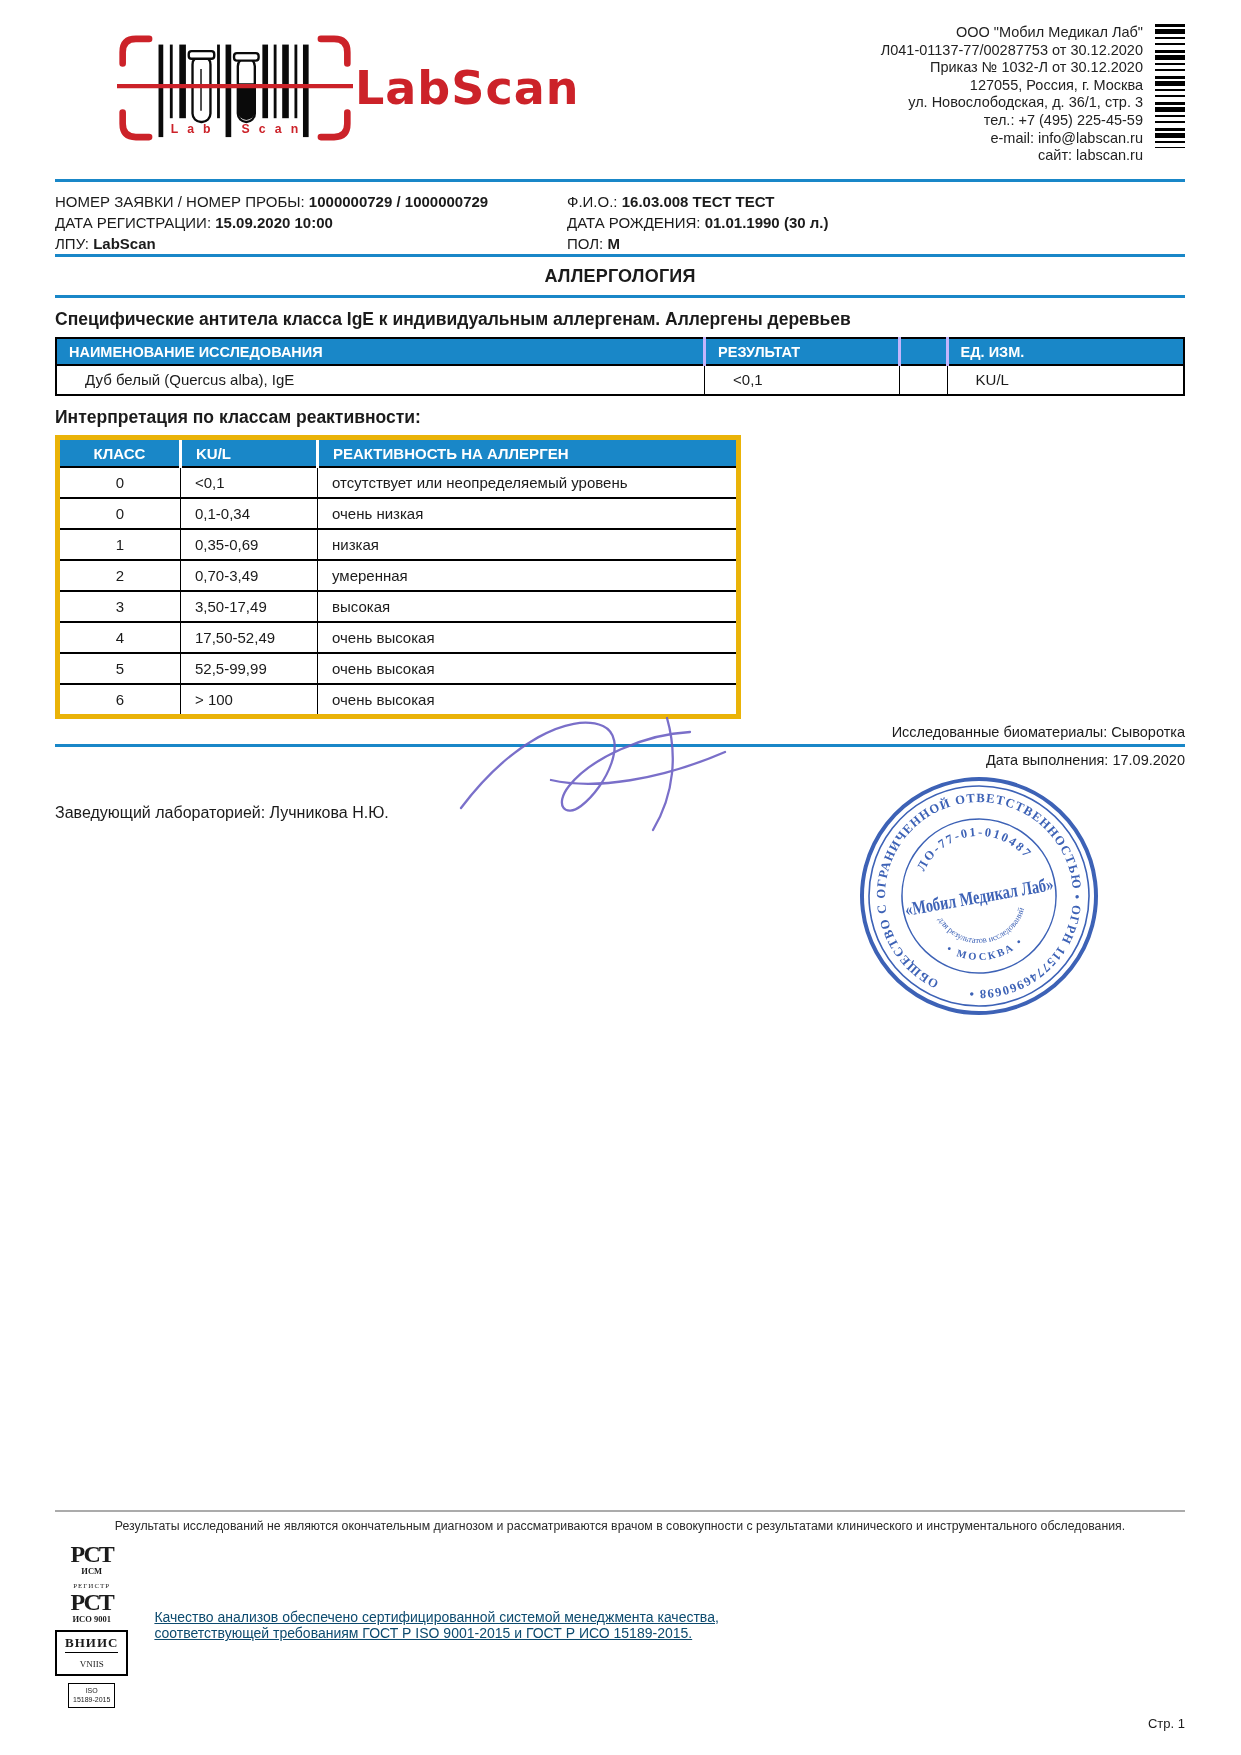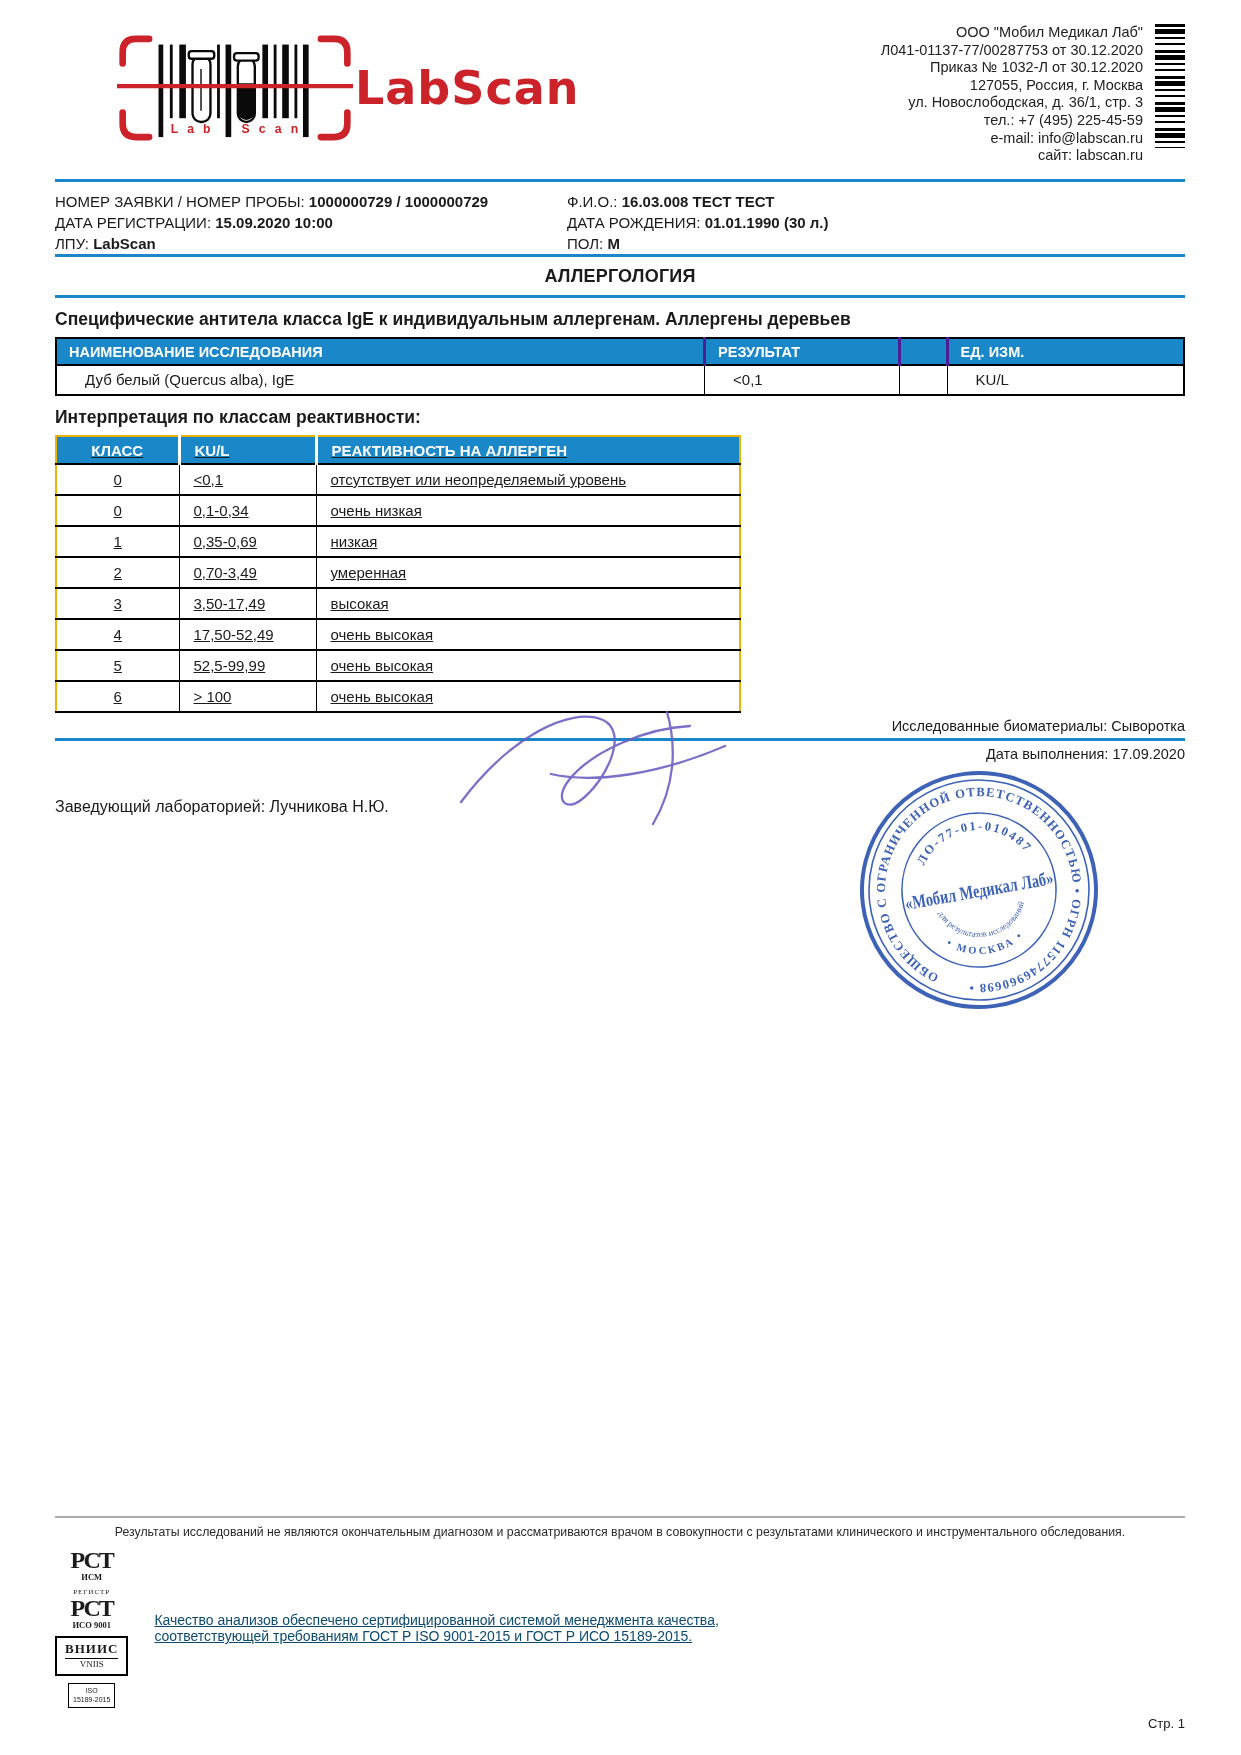--- a/index.html
+++ b/index.html
@@ -26,26 +26,26 @@
   .patient .col-r{flex:1;}
   .pval{font-weight:bold;}
 
   .dept{text-align:center;font-weight:bold;font-size:18px;padding:9px 0 8px 0;letter-spacing:.2px;}
   .group-title{font-weight:bold;font-size:17.5px;margin:11px 0 7px 0;}
 
   
   table{border-collapse:collapse;}
   .res-table{width:100%;font-size:15px;border:2px solid #000;table-layout:fixed;}
   .res-table th{background:#1987c8;color:#fff;font-size:14.5px;text-align:left;
-    padding:5px 12px 4px 12px;border-bottom:2px solid #000;border-left:3px solid #4c1d95;}
+    padding:5px 12px 4px 12px;border-bottom:2px solid #000;border-left:3px solid #c4b5fd;}
   .res-table th:first-child{border-left:none;}
   .res-table td{border:1.5px solid #000;padding:3px 28px;height:22px;}
 
   
-  .int-table{width:686px;font-size:15px;border:2px solid #eab308;table-layout:fixed;margin-top:4px;text-decoration:underline;}
+  .int-table{width:686px;font-size:15px;border:5px solid #eab308;table-layout:fixed;margin-top:4px;}
   .int-table th{background:#1987c8;color:#fff;font-size:15px;text-align:left;
     padding:5px 14px 4px 14px;border-bottom:2px solid #000;border-left:3px solid #fff;}
   .int-table th:first-child{border-left:none;text-align:center;}
   .int-table td{border:2px solid #000;border-left-width:1.5px;border-right-width:1.5px;
     padding:3px 14px;height:23px;}
   .int-table td:first-child{text-align:center;}
 
   .meta-right{text-align:right;font-size:14.5px;margin-top:5px;}
   .line-4{margin-top:4px;}
   .date-right{text-align:right;font-size:14.5px;margin-top:5px;}
@@ -62,21 +62,21 @@
   .disclaimer{text-align:center;font-size:12.3px;color:#2a2a2a;margin-top:7px;}
   .cert-row{display:flex;align-items:center;margin-top:9px;}
   .badges{display:flex;align-items:center;gap:7px;flex-direction:column;}
   .badge-rst{width:48px;text-align:center;font-family:"Liberation Serif",serif;line-height:1;}
   .badge-rst .arc{font-size:7px;letter-spacing:1px;}
   .badge-rst .main{font-weight:bold;font-size:24px;letter-spacing:-2px;}
   .badge-rst .sub{font-size:8.5px;font-weight:bold;margin-top:1px;}
   .badge-box{border:2px solid #000;padding:4px 8px;text-align:center;line-height:1.1;
     font-family:"Liberation Serif",serif;}
   .badge-box .ru{font-size:13px;font-weight:bold;letter-spacing:1px;}
-  .badge-box .en{font-size:9px;border-top:1.5px solid #000;margin-top:2px;padding-top:1px;}
+  .badge-box .en{font-size:9px;border-top:1.5px solid #000;margin-top:2px;padding-top:7px;}
   .badge-iso{border:1.5px solid #000;padding:3px 4px;text-align:center;font-size:7px;line-height:1.2;}
   .quality{font-size:14px;line-height:16.5px;margin-left:26px;color:#0c4a6e;text-decoration:underline;}
   .page-num{text-align:right;font-size:13px;margin-top:8px;}
 </style>
 </head>
 <body>
 
 <div class="page">
   <div class="content">
 

